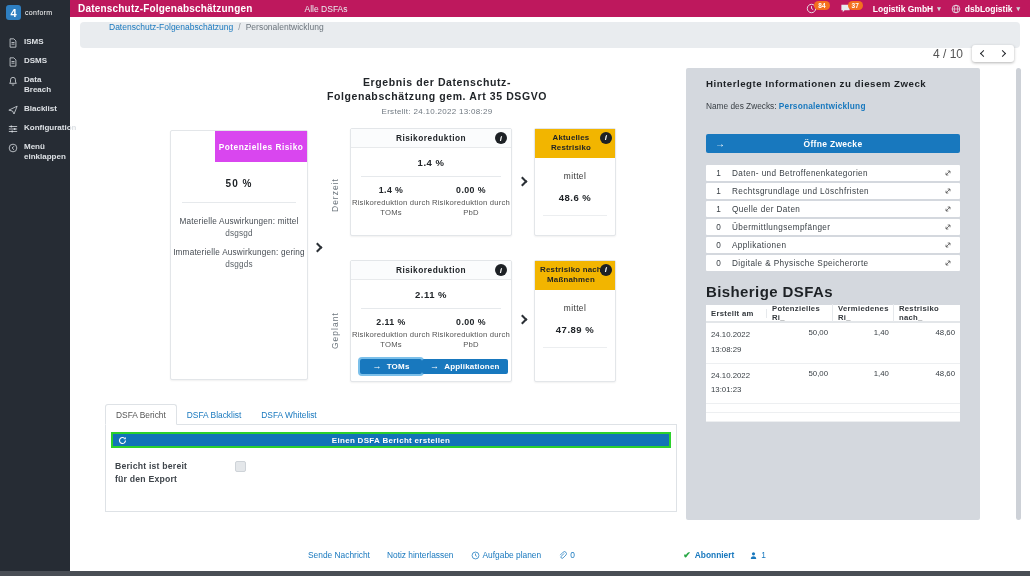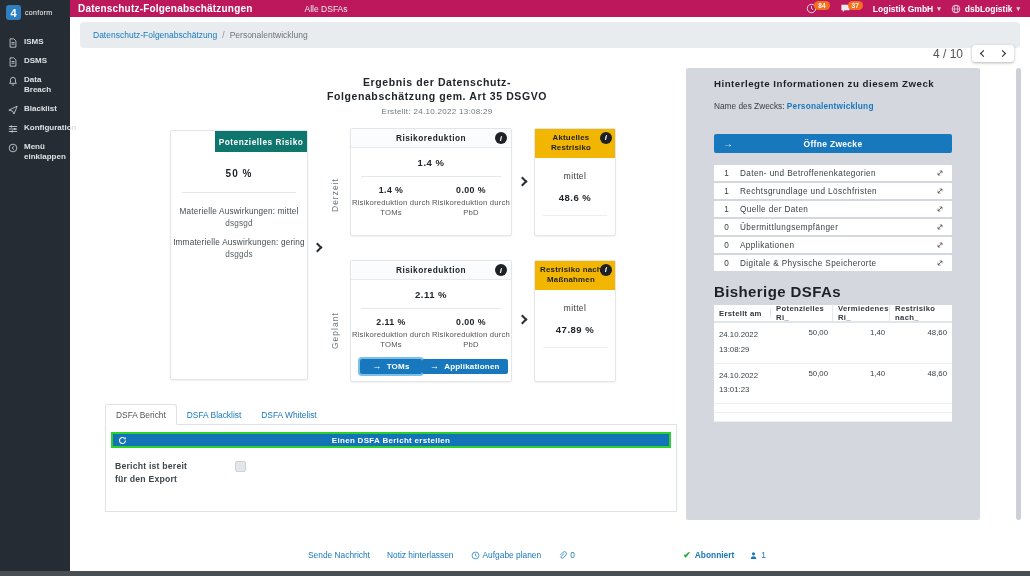--- a/index.html
+++ b/index.html
@@ -21,42 +21,42 @@
   .tb-nav-item { margin-left:52px; font-size:8.5px; color:#e9ecef; cursor:pointer; }
   .tb-right { margin-left:auto; display:flex; align-items:center; gap:10px; margin-right:10px; }
   .tb-icon-wrap { position:relative; display:flex; align-items:center; cursor:pointer; }
   .tb-icon-wrap svg { width:11px; height:11px; }
   .badge { background:#f4701f; border-radius:7px; font-size:6.5px; font-weight:bold; padding:1px 4px; color:#fff; margin-left:-3px; margin-top:-7px; }
   .tb-drop { display:flex; align-items:center; gap:4px; font-size:8.5px; font-weight:bold; cursor:pointer; }
   .caret { font-size:7px; color:#cfd4d9; }
   .tb-drop svg { width:10px; height:10px; }
 
   
-  .crumbbar { position:absolute; left:80px; top:22px; width:940px; height:26px; background:#e9ecef; border-radius:4px; display:flex; align-items:center; padding:0 13px; font-size:8.5px; }
+  .crumbbar { position:absolute; left:80px; top:22px; width:940px; height:26px; background:#e9ecef; border-radius:4px; display:flex; align-items:flex-start; padding:0 29px; font-size:8.5px; }
   .crumb-link { color:#1878be; cursor:pointer; }
   .crumb-sep { color:#8a9199; margin:0 5px; }
   .crumb-cur { color:#6c757d; }
   .pager { position:absolute; top:45px; right:16px; display:flex; align-items:center; gap:9px; }
   .pager-label { font-size:12px; color:#555; }
   .pager-chip { background:#fff; border-radius:3px; box-shadow:0 1px 3px rgba(0,0,0,.3); display:flex; }
   .pager-btn { width:21px; height:17px; display:flex; align-items:center; justify-content:center; cursor:pointer; }
   .chev { width:5px; height:5px; border-top:1.6px solid #212529; border-right:1.6px solid #212529; display:inline-block; }
   .chev.right { transform:rotate(45deg); margin-left:-2px; }
   .chev.left  { transform:rotate(-135deg); margin-right:-2px; }
   .chev-big { position:absolute; width:7px; height:7px; border-top:2px solid #2b3036; border-right:2px solid #2b3036; transform:rotate(45deg); }
 
   
   .result-head { position:absolute; left:240px; top:76px; width:394px; text-align:center; }
   .result-title { font-size:10.5px; font-weight:bold; color:#212529; letter-spacing:.6px; line-height:1.3; }
   .result-created { font-size:8px; color:#6f7880; margin-top:4px; letter-spacing:.3px; }
 
   
   .box { position:absolute; background:#fff; border:1px solid #e3e6e9; border-radius:2px; box-shadow:0 1px 2px rgba(0,0,0,.06); }
   .pot-box { left:170px; top:130px; width:138px; height:250px; }
-  .pot-head { height:21px; background:#0f766e; color:#fff; font-size:8.3px; font-weight:bold; letter-spacing:.5px; display:flex; align-items:center; justify-content:center;margin-left:44px; }
+  .pot-head { height:31px; background:#d946ef; color:#fff; font-size:8.3px; font-weight:bold; letter-spacing:.5px; display:flex; align-items:center; justify-content:center;margin-left:44px; }
   .pot-val { text-align:center; font-weight:bold; font-size:10px; letter-spacing:1px; margin-top:16px; color:#212529; }
   .divider { height:1px; background:#e6e9ec; margin:13px 11px; }
   .pot-imp { text-align:center; font-size:8.2px; color:#454b52; line-height:1.45; margin-top:7px; letter-spacing:.2px; }
   .pot-note { color:#5a6167; }
 
   .rot-label { position:absolute; writing-mode:vertical-rl; transform:rotate(180deg); font-size:8.5px; color:#6c757d; letter-spacing:1px; height:90px; text-align:center; }
 
   .red-box1 { left:350px; top:128px; width:162px; height:108px; }
   .red-box2 { left:350px; top:260px; width:162px; height:122px; }
   .red-head { height:19px; border-bottom:1px solid #e8eaec; background:#fbfcfd; display:flex; align-items:center; justify-content:center; font-size:8.3px; font-weight:bold; letter-spacing:.5px; color:#212529; position:relative; }
@@ -98,21 +98,21 @@
   .f-left { display:flex; gap:17px; align-items:center; }
   .f-link { color:#1878be; cursor:pointer; display:flex; align-items:center; gap:3px; }
   .f-link svg { width:9px; height:9px; }
   .f-right { display:flex; gap:15px; align-items:center; }
   .f-sub { color:#1878be; font-weight:bold; display:flex; gap:4px; align-items:center; cursor:pointer; }
   .f-check { color:#28a745; font-size:9px; }
   .f-users { color:#1878be; display:flex; gap:3px; align-items:center; cursor:pointer; }
   .f-users svg { width:9px; height:9px; }
 
   
-  .panel { position:absolute; left:686px; top:68px; width:294px; height:452px; background:#d4d8de; border-radius:2px; padding:10px 28px; }
+  .panel { position:absolute; left:686px; top:68px; width:294px; height:452px; background:#d4d8de; border-radius:2px; padding:10px 20px; }
   .panel-title { font-size:9.7px; font-weight:bold; letter-spacing:.5px; color:#1d2125; }
   .panel-line { font-size:8.3px; color:#3a4046; margin-top:12px; }
   .panel-line + .panel-line { margin-top:5px; }
   .panel-link { color:#1878be; font-weight:bold; letter-spacing:.2px; cursor:pointer; }
   .open-btn { margin-top:23px; height:19px; background:#1878be; border-radius:2px; position:relative; display:flex; align-items:center; color:#fff; cursor:pointer; }
   .open-arrow { position:absolute; left:9px; font-weight:bold; font-size:10px; }
   .open-label { width:100%; text-align:center; font-size:8.5px; font-weight:bold; letter-spacing:.3px; }
   .cat-list { margin-top:12px; display:flex; flex-direction:column; gap:2px; }
   .cat-row { background:#fff; height:16px; display:flex; align-items:center; font-size:8.2px; cursor:pointer; border-radius:1px; padding:0 8px; gap:9px; }
   .cat-count { width:9px; text-align:center; color:#3a4046; }

